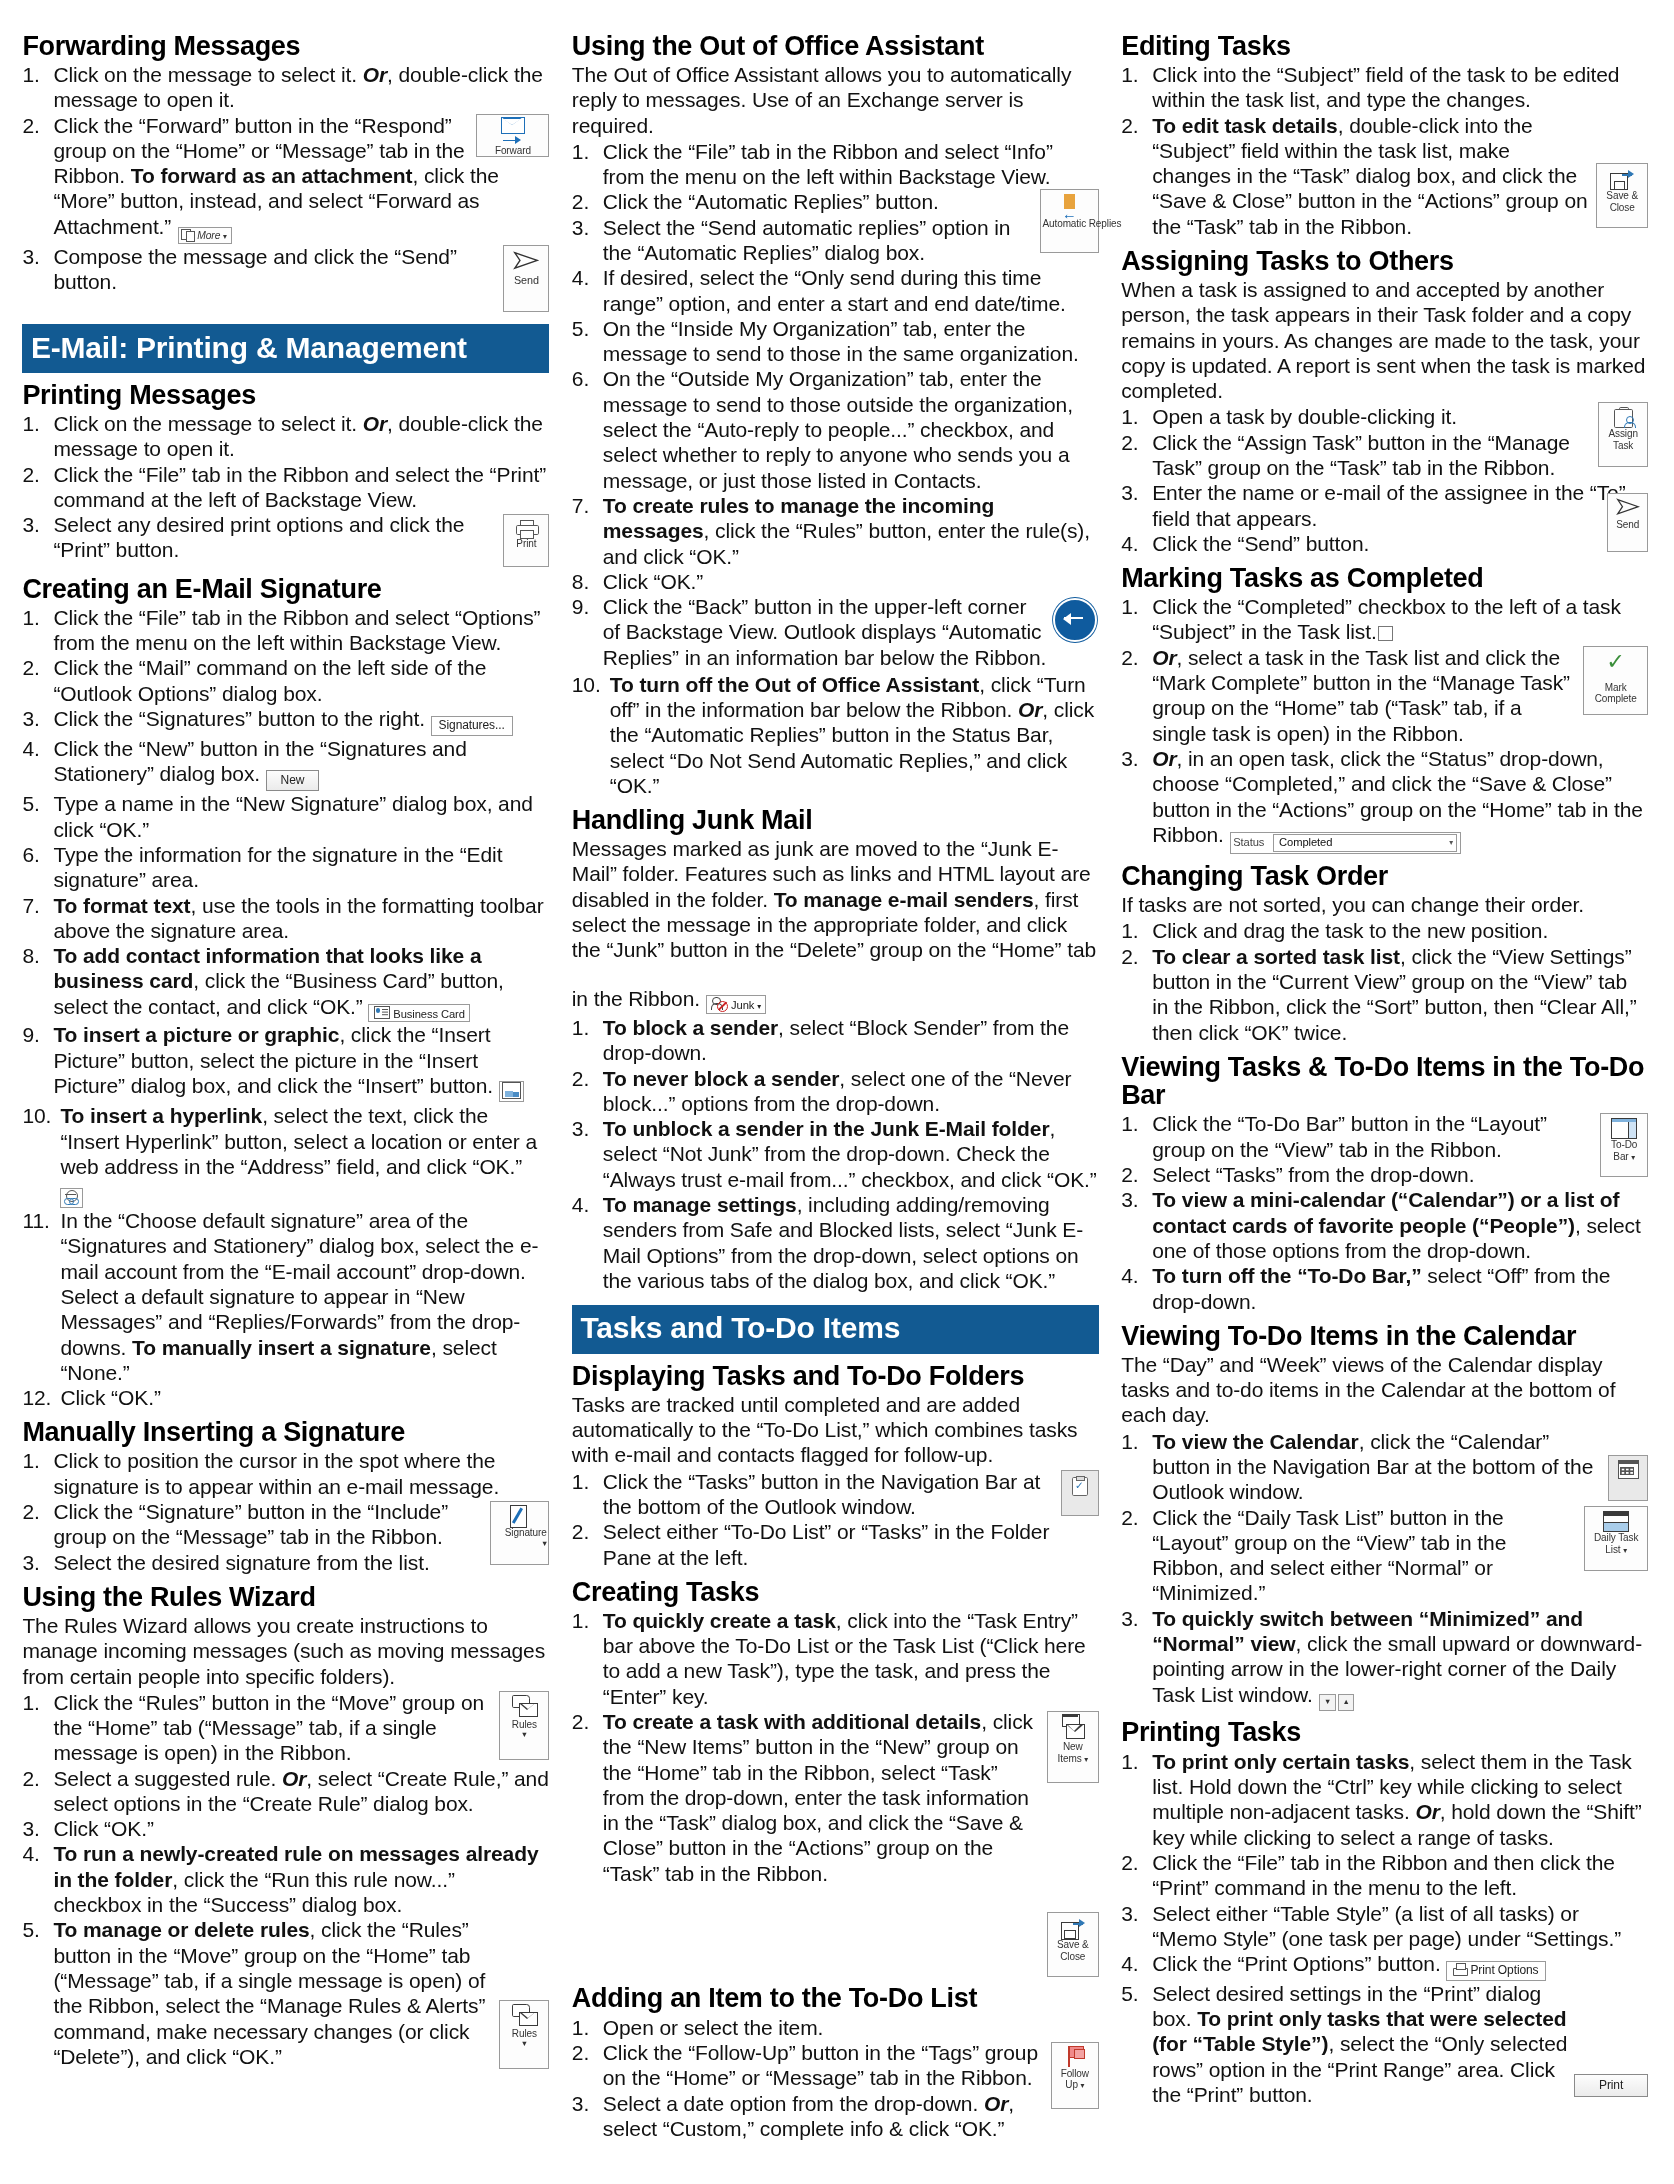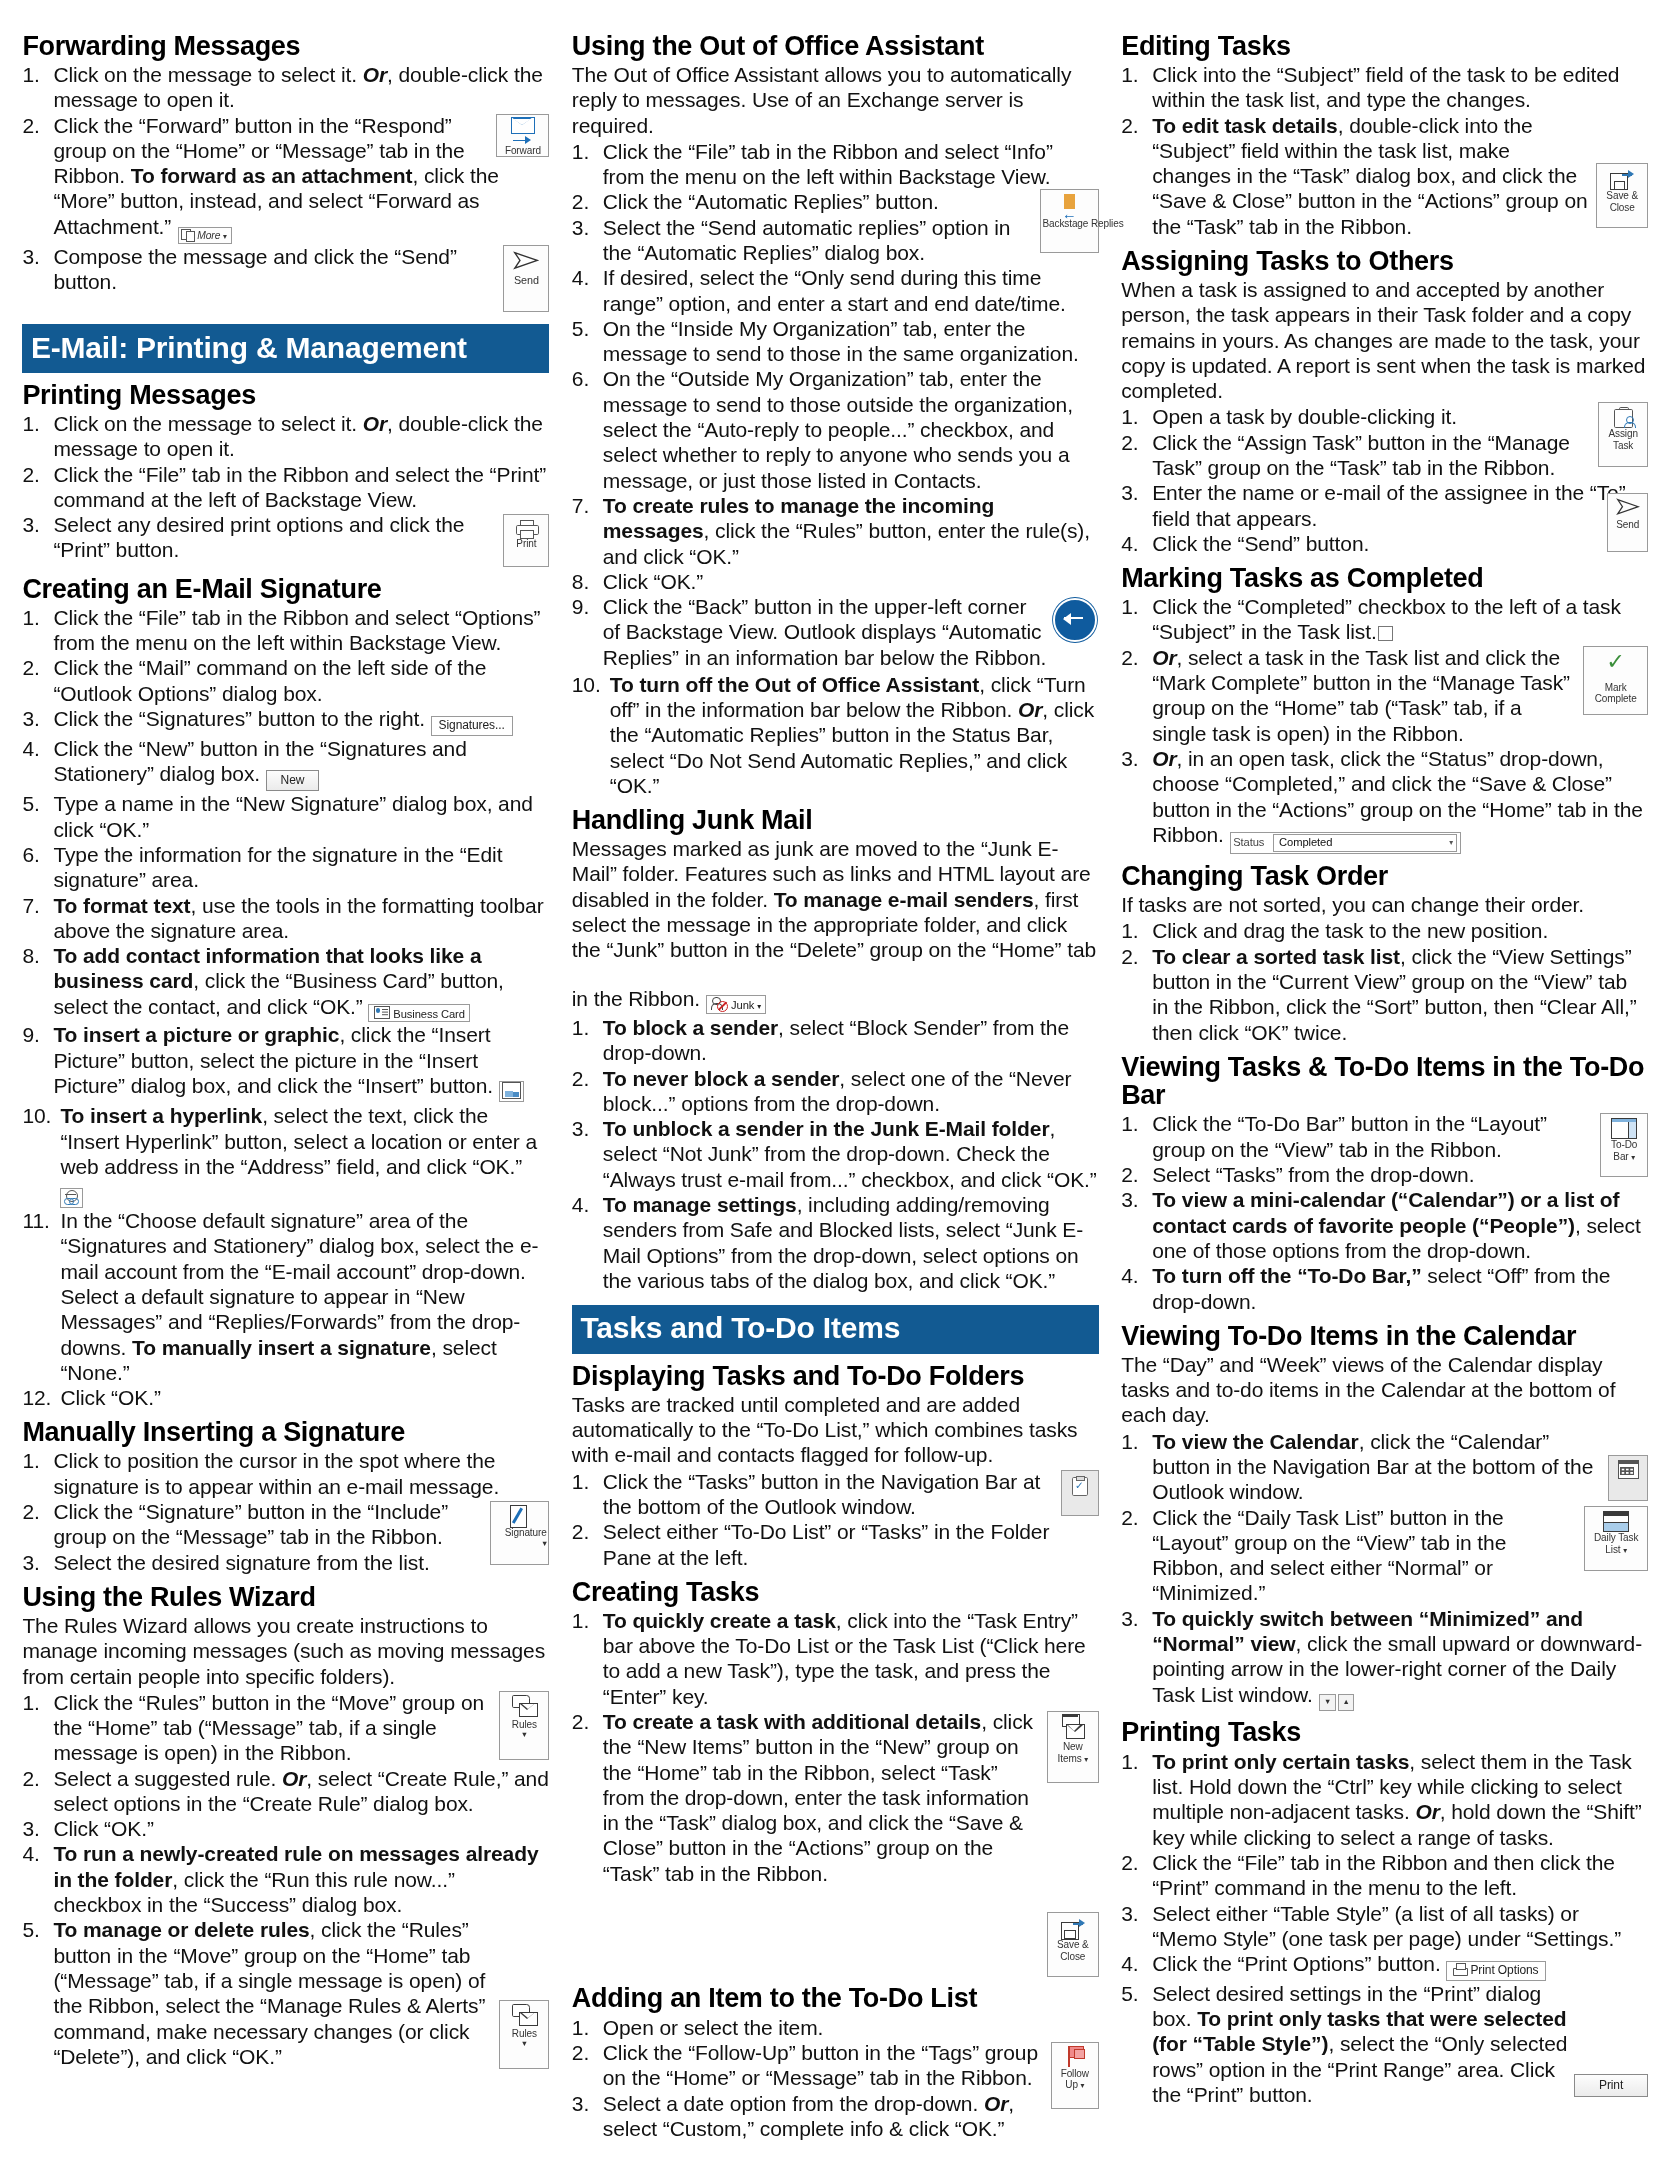--- a/index.html
+++ b/index.html
@@ -240,21 +240,21 @@
 <body>
 
 <div class="page">
 
   <div class="col">
 
     <h3 class="topic">Forwarding Messages</h3>
     <ol class="steps">
       <li>Click on the message to select it. <i class="or">Or</i>, double-click the message to open it.</li>
       <li>
-        <span class="float-ico btn" style="width:53px;">
+        <span class="float-ico btn" style="width:73px;">
           <span class="glyph env"></span>
             <span class="glyph arrow-r"></span>
           <span class="lbl sm">Forward</span>
         </span>
         <span>Click the “Forward” button in the “Respond” group on the “Home” or “Message” tab in the Ribbon. <b>To forward as an attachment</b>, click the “More” button, instead, and select “Forward as Attachment.”</span>
         <span class="btn inline-ico" style="padding:0.9px 4.3px 0.9px 2.6px;font-style:italic;"><span class="more-glyph"></span> <span>More</span> <span style="font-size:7.7px;">▾</span></span>
       </li>
       <li>
         <span class="float-ico btn" style="width:46px;height:67px;">
           <span class="send-wrap">
@@ -367,21 +367,21 @@
   <div class="col">
 
     <h3 class="topic">Using the Out of Office Assistant</h3>
     <p class="intro">The Out of Office Assistant allows you to automatically reply to messages. Use of an Exchange server is required.</p>
     <ol class="steps">
       <li>Click the “File” tab in the Ribbon and select  “Info” from the menu on the left within Backstage View.</li>
       <li>
         <span class="float-ico btn" style="width:59px;height:64px;margin-top:0;">
           <span class="swatch-orange"></span>
           <span style="display:block;font-size:14.6px;color:#1d6fb8;line-height:0.7;">←</span>
-          <span class="lbl sm">Backstage Replies</span>
+          <span class="lbl sm">Automatic Replies</span>
         </span>
         <span>Click the “Automatic Replies” button.</span>
       </li>
       <li>Select the “Send automatic replies” option in the “Automatic Replies” dialog box.</li>
       <li>If desired, select the “Only send during this time range” option, and enter a start and end date/time.</li>
       <li>On the “Inside My Organization” tab, enter the message to send to those in the same organization.</li>
       <li>On the “Outside My Organization” tab, enter the message to send to those outside the organization, select the “Auto-reply to people...” checkbox, and select whether to reply to anyone who sends you a message, or just those listed in Contacts.</li>
       <li><b>To create rules to manage the incoming messages</b>, click the “Rules” button, enter the rule(s), and click “OK.”</li>
       <li>Click “OK.”</li>
       <li>

